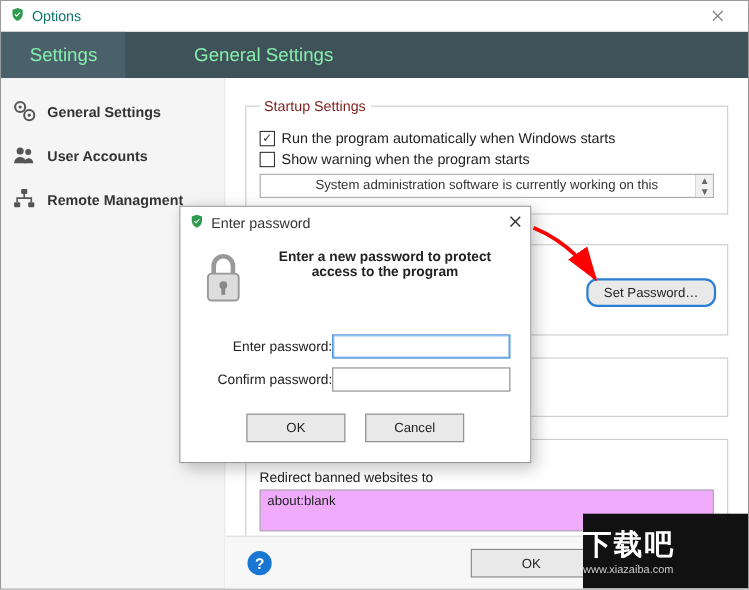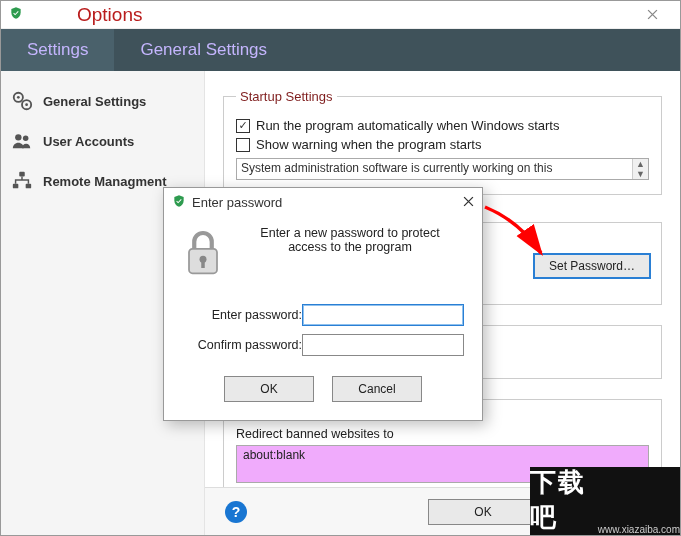--- a/index.html
+++ b/index.html
@@ -1,59 +1,59 @@
 <!DOCTYPE html>
 <html><head>
 <meta charset="utf-8">
 <style>
   * { box-sizing: border-box; margin: 0; padding: 0; }
   body { font-family: "Segoe UI", Tahoma, sans-serif; font-size: 13px; color: #222; background: #fff; width: 681px; height: 536px; position: relative; overflow: hidden; border: 1px solid #999; }
   .titlebar { height: 28px; display: flex; align-items: center; padding: 0 8px; background: #fff; border-bottom: 1px solid #eee; }
   .titlebar .icon { margin-right: 6px; }
-  .titlebar .title { flex: 1; color: #b91c1c; font-size: 19px; margin-left: 48px; }
+  .titlebar .title { flex: 1; color: #0f766e; font-size: 13px; }
   .titlebar .close { width: 40px; height: 100%; display:flex; align-items:center; justify-content:center; color:#777; }
-  .tabs { height: 42px; background: #3f525a; display: flex; color: #c4b5fd; }
+  .tabs { height: 42px; background: #3f525a; display: flex; color: #86efac; gap: 36px; }
   .tab { padding: 0 26px; display: flex; align-items: center; font-size: 17px; }
   .tab.active { background: #4a616b; }
   .body { display: flex; height: calc(100% - 28px - 42px); }
   .sidebar { width: 204px; background: #f5f5f5; border-right: 1px solid #e4e4e4; padding-top: 10px; }
   .sidebar-item { display: flex; align-items: center; height: 40px; padding: 0 10px; font-weight: bold; font-size: 13px; color: #333; cursor: default; }
   .sidebar-item svg, .sidebar-item .sicon { width: 22px; height: 22px; margin-right: 10px; flex:none; }
   .content { flex: 1; background: #fff; padding: 18px 18px 0 18px; position: relative; overflow:hidden;}
   fieldset { border: 1px solid #ccc; padding: 10px 12px 14px 12px; margin-bottom: 20px; }
   legend { padding: 0 4px; font-size: 13px; color: #7f1d1d; }
   .chk-row { display: flex; align-items: center; margin: 4px 0; }
   .chk { width: 14px; height: 14px; border: 1px solid #333; margin-right: 6px; display:flex; align-items:center; justify-content:center; font-size:11px; color:#333; }
   .txtarea { width: 100%; height: 22px; border: 1px solid #aaa; background: #fff; padding: 2px 4px; font-size: 12px; overflow:hidden; color:#333; position:relative; }
   .scroll-ctl { position:absolute; right:0; top:0; bottom:0; width:16px; border-left:1px solid #ccc; display:flex; flex-direction:column; }
   .scroll-ctl div { flex:1; display:flex; align-items:center; justify-content:center; font-size:9px; color:#666; background:#f0f0f0; }
   .win-btn { min-width: 90px; height: 26px; border: 1px solid #888; background: #e9e9e9; font-size:12px; display:flex; align-items:center; justify-content:center; padding: 0 14px; }
   .win-btn.highlight { border: 2px solid #2a7fd4; }
-  .setpw { position:absolute; right:29px; top:182px; }
+  .setpw { position:absolute; right:29px; top:182px;border-radius:10px; }
   .redirect-lbl { font-size:12.5px; margin-top:17px; overflow:hidden; white-space:nowrap; }
   .redirect-in { width:100%; height:38px; border:1px solid #aaa; padding:2px 6px; font-size:12px; background:#f0abfc; margin-top:4px; }
   .footer { position:absolute; left:204px; right:0; bottom:0; height:48px; border-top:1px solid #ddd; display:flex; align-items:center; padding: 0 20px; background:#f7f7f7; gap:12px; }
   .footer .help { width:22px; height:22px; border-radius:50%; background:#1976d2; color:#fff; display:flex; align-items:center; justify-content:center; font-weight:bold; margin-right:auto; font-size:14px;}
   
   .dialog { position:absolute; left:162px; top:186px; width:320px; background:#fff; border:1px solid #999; box-shadow: 4px 4px 14px rgba(0,0,0,0.25); z-index:10; }
   .dialog .d-title { height:28px; display:flex; align-items:center; padding:0 8px; }
   .dialog .d-title .t { flex:1; font-size:13px; color:#333; }
   .dialog .d-body { padding: 4px 18px 14px 18px; }
-  .dialog .d-top { display:flex; align-items:flex-start; padding: 6px 0 14px 0; }
+  .dialog .d-top { display:flex; align-items:flex-start; padding: 6px 0 14px 0; font-weight: bold; }
   .dialog .d-top .lock { width:42px; flex:none; margin-right:12px; }
   .dialog .d-top .msg { font-size:12.5px; text-align:center; flex:1; padding: 0 6px; }
   .dialog .frow { display:flex; align-items:center; margin: 8px 0; }
   .dialog .frow label { width:120px; font-size:12.5px; text-align:right; }
   .dialog .frow .inp { flex:1; height:22px; border:1px solid #888; background:#fff; }
   .dialog .frow .inp.focus { border:1px solid #2a7fd4; box-shadow: 0 0 0 1px #8fc1ee inset; }
   .dialog .d-foot { display:flex; justify-content:center; gap:18px; padding:12px 0 4px 0; }
   
   .arrow { position:absolute; left:478px; top:200px; z-index:11; }
   
-  .watermark { position:absolute; right:0; bottom:0; width:150px; height:68px; background:#111; color:#fff; z-index:20; display:flex; flex-direction:row; align-items:flex-end; justify-content:center; }
+  .watermark { position:absolute; right:0; bottom:0; width:150px; height:68px; background:#111; color:#fff; z-index:20; display:flex; flex-direction:column; align-items:flex-start; justify-content:center; }
   .watermark .big { font-size:26px; font-weight:bold; letter-spacing:2px; }
   .watermark .small { font-size:10px; color:#ccc; }
 </style>
 </head>
 <body>
 
 <div class="titlebar">
   <span class="icon">
     <svg width="14" height="14" viewBox="0 0 24 24">
         <path fill="#2e9b4f" d="M12 2l8 3v6c0 5-3.4 9.7-8 11-4.6-1.3-8-6-8-11V5l8-3z"></path>
@@ -115,21 +115,21 @@
     <fieldset>
       <legend>Startup Settings</legend>
       <div class="chk-row">
         <span class="chk">✓</span>
         <span>Run the program automatically when Windows starts</span>
       </div>
       <div class="chk-row">
         <span class="chk"></span>
         <span>Show warning when the program starts</span>
       </div>
-      <div class="txtarea" style="margin-top:6px;">
+      <div class="txtarea" style="margin-top:6px;text-align:center;">
         <span>System administration software is currently working on this</span>
         <div class="scroll-ctl">
           <div>▲</div>
           <div>▼</div>
         </div>
       </div>
     </fieldset>
 
     <fieldset style="height:90px;">
       <legend style="visibility:hidden">x</legend>

